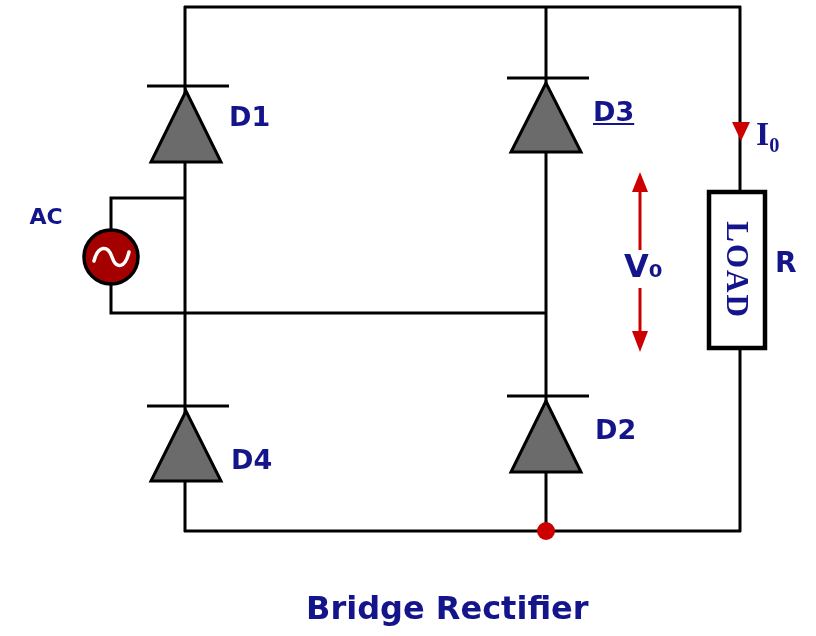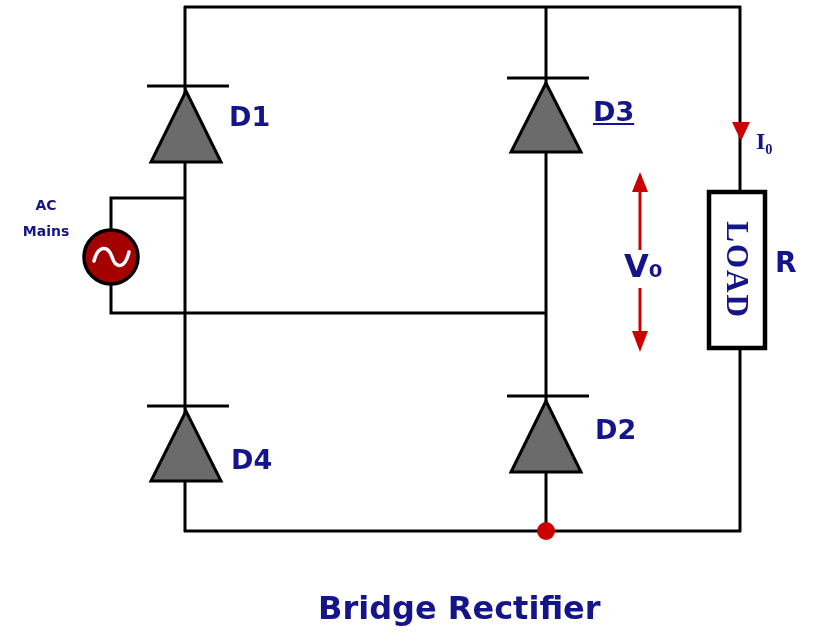--- a/index.html
+++ b/index.html
@@ -12,41 +12,41 @@
   }
   .svg-layer{position:absolute;left:0;top:0;}
   .label{
     position:absolute;
     color:#14148b;
     font-weight:bold;
     white-space:nowrap;
     user-select:none;
   }
   .ac-label{
-    left:6px;top:192px;width:80px;
-    font-size:14px;line-height:26px;
+    left:6px;top:204px;width:80px;
+    font-size:22px;line-height:26px;
     text-align:center;
   }
   .d-label{font-size:27px;}
   .d1{left:229px;top:101px;}
   .d3{left:593px;top:96px;text-decoration:underline;}
   .d4{left:231px;top:444px;}
   .d2{left:595px;top:414px;}
   .serif{font-family:"Liberation Serif",serif;}
-  .i0{left:756px;top:115px;font-size:24px;margin-top:13px;}
+  .i0{left:756px;top:115px;font-size:34px;}
   .v0{left:624px;top:247px;font-size:32px;}
   .r-label{left:775px;top:246px;font-size:28px;}
   .load-label{
     left:662px;top:252px;width:150px;height:36px;
     transform:rotate(90deg);
     font-size:31px;letter-spacing:2px;
     text-align:center;line-height:36px;
   }
   .title{
-    left:318px;top:589px;
+    left:306px;top:589px;
     font-size:32px;
   }
 </style>
 </head>
 <body>
 
 <div class="canvas">
 
   <svg class="svg-layer" width="816" height="636" viewBox="0 0 816 636">
 
@@ -97,21 +97,20 @@
     <g>
       <line stroke-width="3" x1="640" y1="288" x2="640" y2="333" stroke="#cc0000"></line>
       <polygon points="632,331 648,331 640,352" fill="#cc0000"></polygon>
     </g>
 
     <circle cx="546" cy="531" r="9" fill="#cc0000"></circle>
   </svg>
 
   <div class="label ac-label">
     <div>AC</div>
-    <div>Mains</div>
   </div>
 
   <div class="label d-label d1">D1</div>
   <div class="label d-label d3">D3</div>
   <div class="label d-label d4">D4</div>
   <div class="label d-label d2">D2</div>
 
   <div class="label serif i0">I₀</div>
   <div class="label v0">V₀</div>
   <div class="label r-label">R</div>

